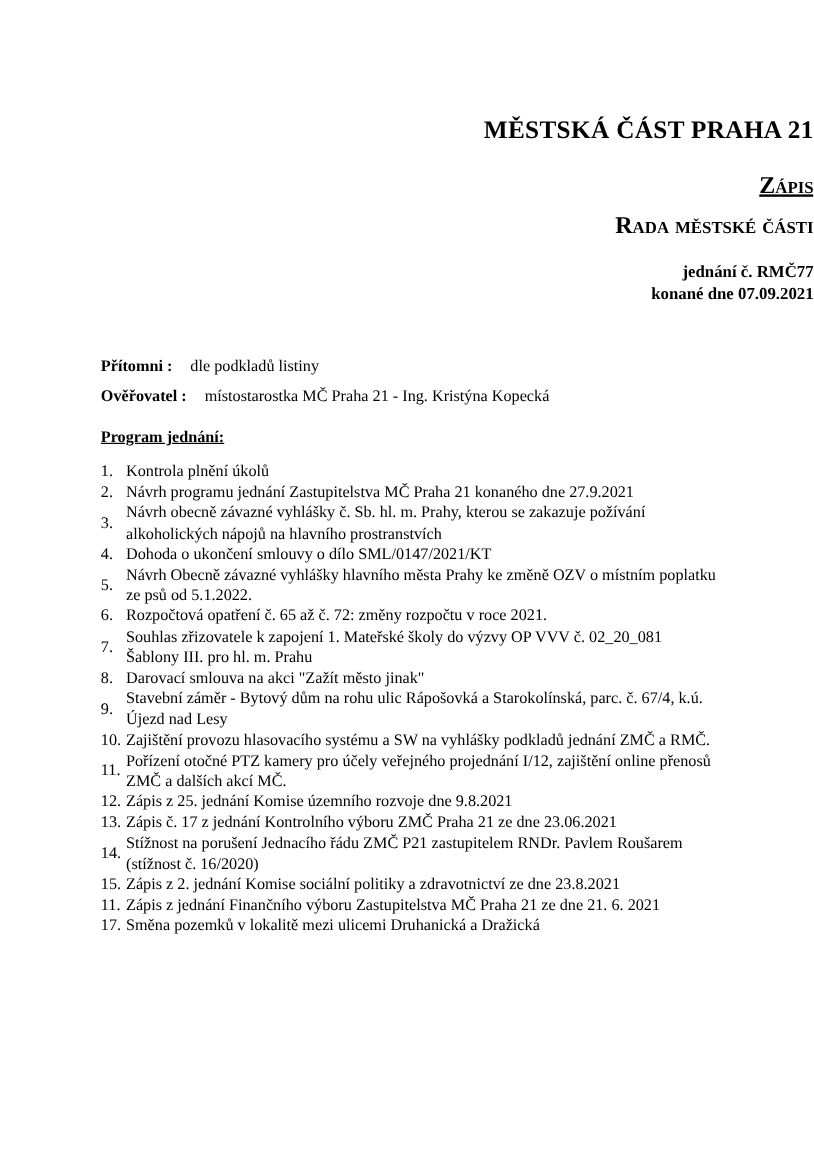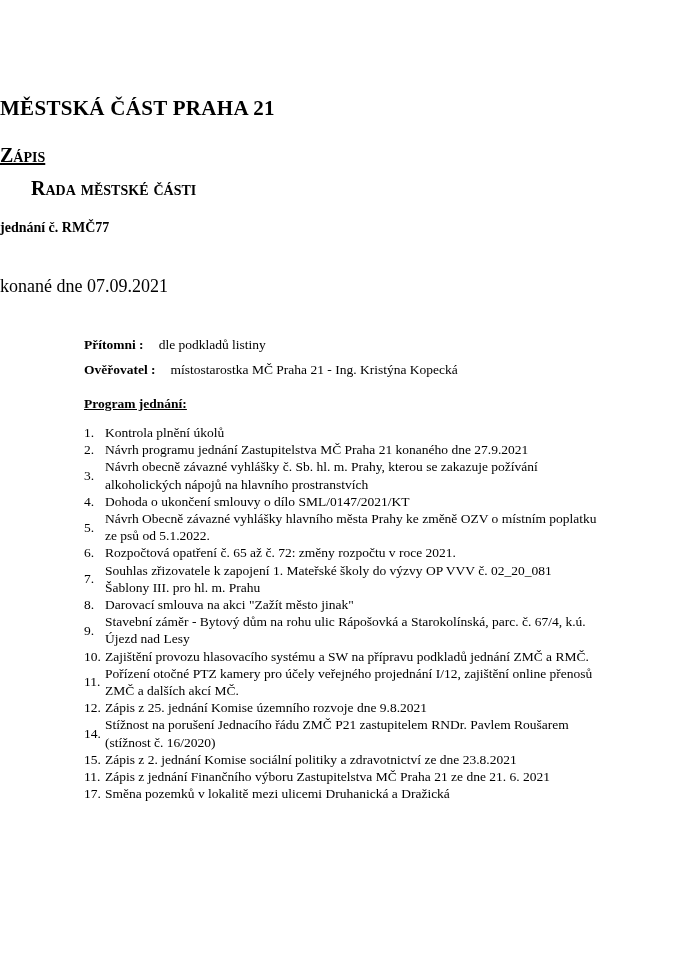--- a/index.html
+++ b/index.html
@@ -12,21 +12,21 @@
     width: 678px;
     height: 960px;
     margin: 0 auto;
     background: #ffffff;
     color: #000000;
     font-family: "Liberation Serif", "DejaVu Serif", serif;
     box-sizing: border-box;
     padding-top: 97px;
     overflow: hidden;
   }
-  .center { text-align: left; }
+  .center { text-align: right; }
 
   .org-title {
     margin: 0;
     font-size: 21px;
     line-height: 22px;
     font-weight: bold;
     letter-spacing: 0.3px;
   }
   .doc-type {
     margin-top: 26px;
@@ -44,24 +44,23 @@
     font-variant: small-caps;
     padding-left: 31px;
   }
   .meeting-no {
     margin-top: 21px;
     font-size: 14px;
     line-height: 18px;
     font-weight: bold;
   }
   .meeting-date {
-    font-size: 18px;
+    font-size: 14px;
     line-height: 18px;
-    font-weight: normal;
-    margin-top: 40px;
+    font-weight: bold;
   }
 
   .meta {
     margin: 41px 30px 0 84px;
     font-size: 13.5px;
   }
   .meta-row { line-height: 17px; }
   .meta-row + .meta-row { margin-top: 8px; }
   .meta-label {
     font-weight: bold;
@@ -158,32 +157,36 @@
         <div class="agenda-num">8.</div>
         <div class="agenda-text">Darovací smlouva na akci "Zažít město jinak"</div>
       </div>
       <div class="agenda-row">
         <div class="agenda-num">9.</div>
         <div class="agenda-text">Stavební záměr - Bytový dům na rohu ulic Rápošovká a Starokolínská, parc. č. 67/4, k.ú.
 Újezd nad Lesy</div>
       </div>
       <div class="agenda-row">
         <div class="agenda-num">10.</div>
-        <div class="agenda-text">Zajištění provozu hlasovacího systému a SW na přípravu podkladů jednání ZMČ a RMČ.</div>
+        <div class="agenda-text">Zajištění provozu hlasovacího systému a SW na vyhlášky podkladů jednání ZMČ a RMČ.</div>
       </div>
       <div class="agenda-row">
         <div class="agenda-num">11.</div>
         <div class="agenda-text">Pořízení otočné PTZ kamery pro účely veřejného projednání I/12, zajištění online přenosů
 ZMČ a dalších akcí MČ.</div>
       </div>
       <div class="agenda-row">
         <div class="agenda-num">12.</div>
         <div class="agenda-text">Zápis z 25. jednání Komise územního rozvoje dne 9.8.2021</div>
       </div>
       <div class="agenda-row">
+        <div class="agenda-num">13.</div>
+        <div class="agenda-text">Zápis č. 17 z jednání Kontrolního výboru ZMČ Praha 21 ze dne 23.06.2021</div>
+      </div>
+      <div class="agenda-row">
         <div class="agenda-num">14.</div>
         <div class="agenda-text">Stížnost na porušení Jednacího řádu ZMČ P21 zastupitelem RNDr. Pavlem Roušarem
 (stížnost č. 16/2020)</div>
       </div>
       <div class="agenda-row">
         <div class="agenda-num">15.</div>
         <div class="agenda-text">Zápis z 2. jednání Komise sociální politiky a zdravotnictví ze dne 23.8.2021</div>
       </div>
       <div class="agenda-row">
         <div class="agenda-num">11.</div>

